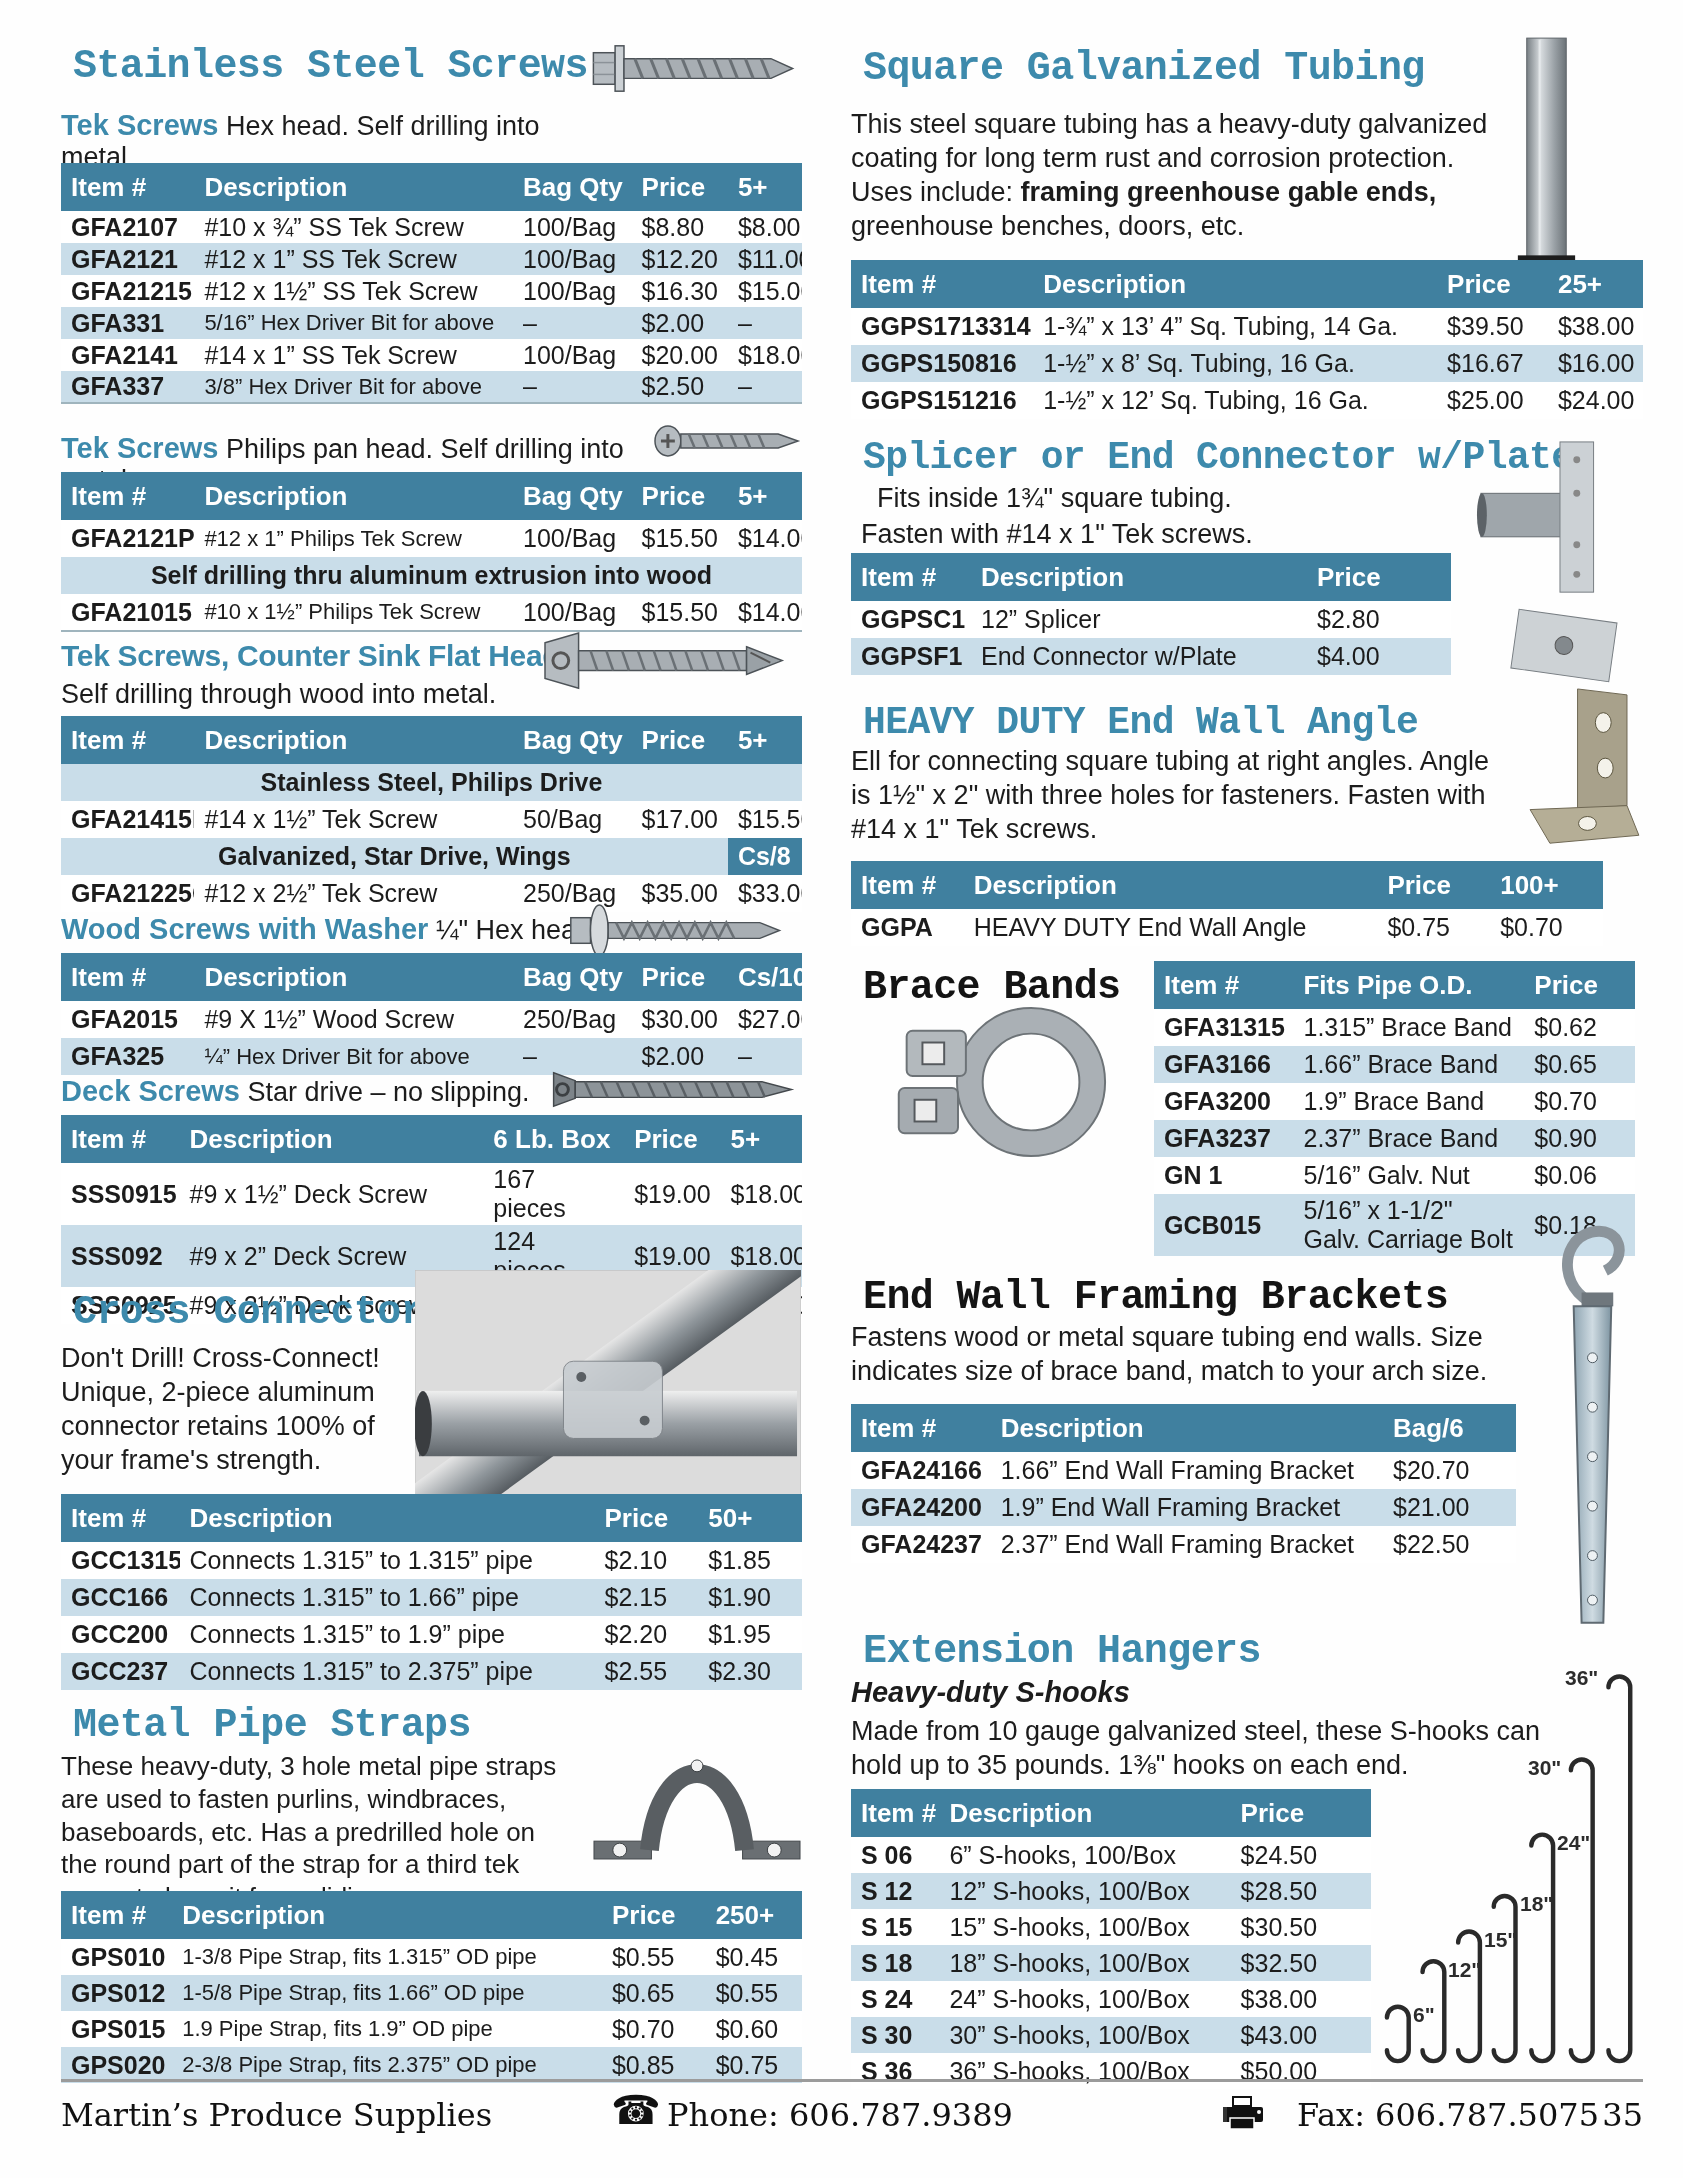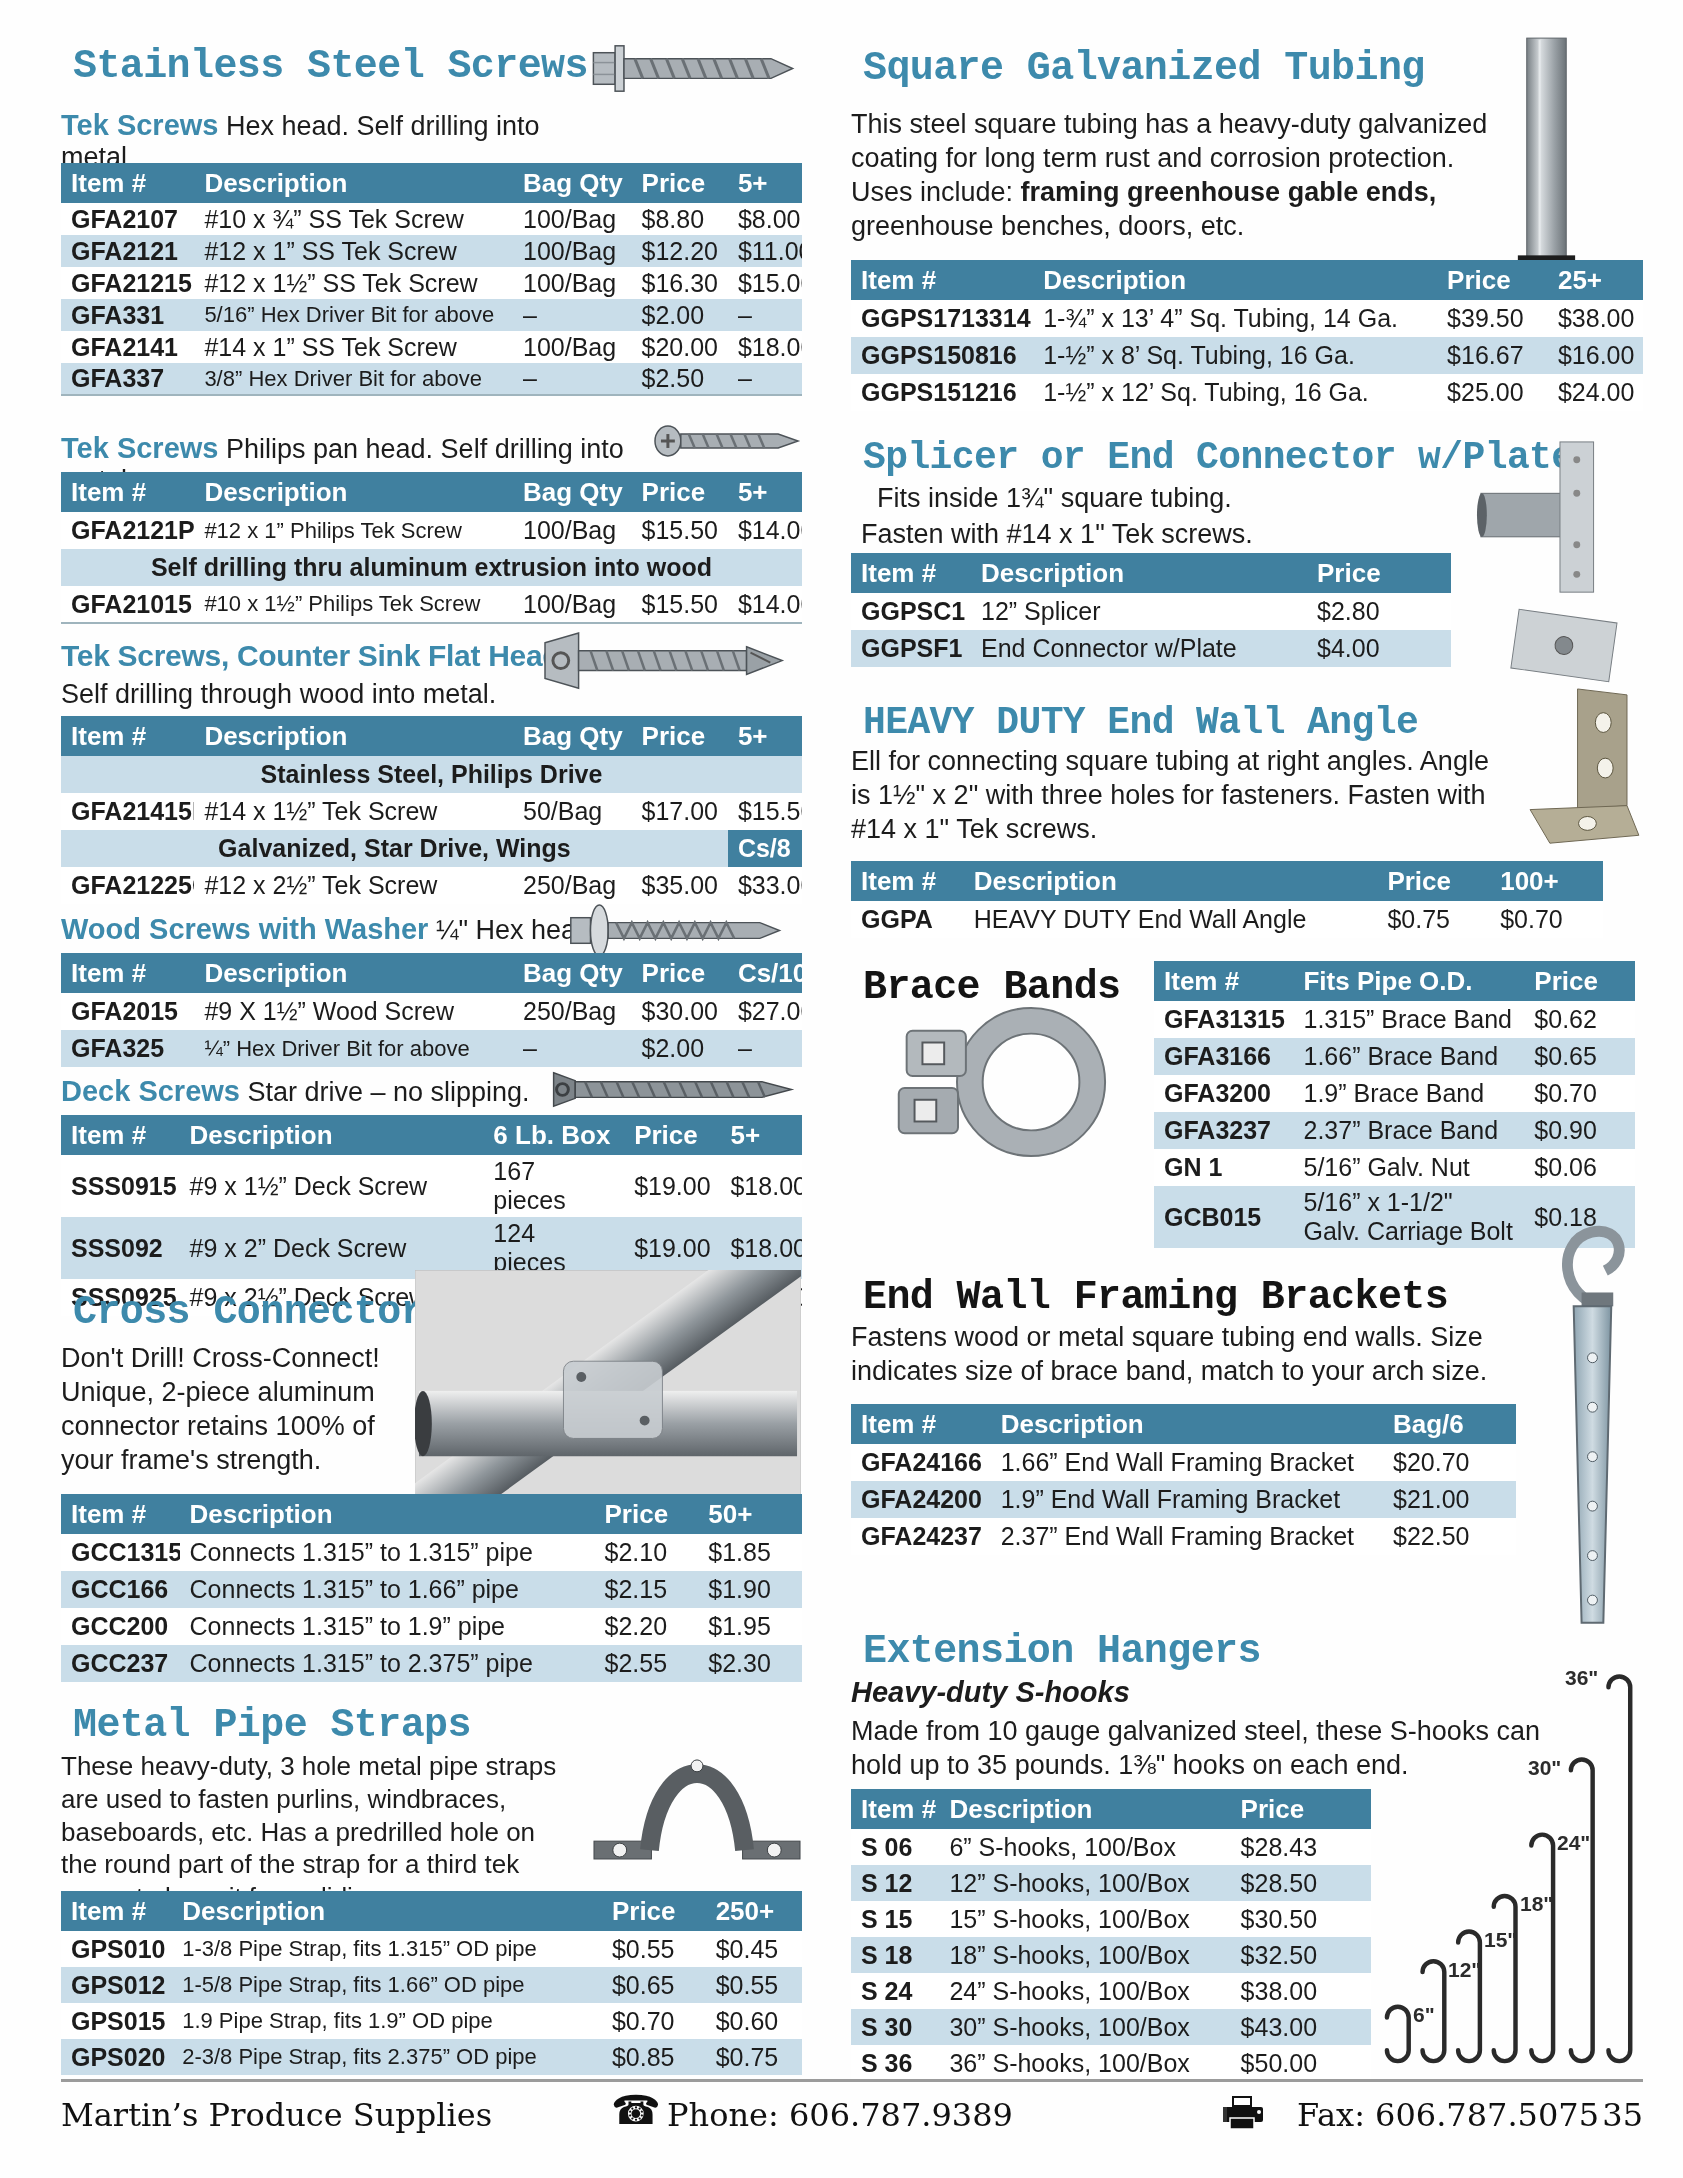--- a/index.html
+++ b/index.html
@@ -11,21 +11,21 @@
   .col-l{left:61px;width:741px;}
   .col-r{left:851px;width:792px;}
   .t-xl{font-size:40px;font-weight:bold;color:var(--teal);margin:12px;letter-spacing:-0.6px;line-height:1.05;font-family:Liberation Mono, monospace;}
   .t-xl.black{color:#141414;}
   .t-md{font-size:30px;font-weight:bold;color:var(--teal);margin:0;letter-spacing:-0.3px;}
   .subline{font-size:27px;line-height:1.15;}
   .subline .lead{color:var(--teal);font-weight:bold;font-size:29px;}
   .body-p{font-size:26px;line-height:1.26;margin:0;}
   .abs{position:absolute;}
   .ptable{border-collapse:collapse;table-layout:fixed;position:absolute;background:#fff;}
-  .ptable th{background:var(--hdr);color:#fff;font-size:26px;font-weight:bold;text-align:left;padding:4px 10px;height:40px;box-sizing:border-box;white-space:nowrap;overflow:hidden;}
+  .ptable th{background:var(--hdr);color:#fff;font-size:26px;font-weight:bold;text-align:left;padding:4px 10px;height:48px;box-sizing:border-box;white-space:nowrap;overflow:hidden;}
   .ptable td{font-size:25px;padding:2px 10px;height:37px;box-sizing:border-box;white-space:pre-line;overflow:hidden;vertical-align:middle;}
   .ptable tbody td:first-child{font-weight:bold;white-space:nowrap;}
   .ptable tbody tr:nth-child(even){background:var(--alt);}
   .ptable.flip tbody tr:nth-child(odd){background:var(--alt);}
   .ptable.flip tbody tr:nth-child(even){background:#fff;}
   .ptable tbody tr.sub-row{background:var(--alt);}
   .ptable td.sub-cell{text-align:center;font-weight:bold;font-size:25px;}
   .ptable td.tail-cell{background:var(--hdr);color:#fff;font-weight:bold;}
   .ptable td.small{font-size:22px;}
   .ptable.tight td{height:32px;padding:1px 10px;}
@@ -802,21 +802,21 @@
         <tr>
       <th>Item #</th>
       <th>Description</th>
       <th>Price</th>
     </tr>
       </thead>
       <tbody>
         <tr>
           <td>S 06</td>
           <td>6” S-hooks, 100/Box</td>
-          <td>$28.43</td>
+          <td>$24.50</td>
         </tr>
         <tr>
           <td>S 12</td>
           <td>12” S-hooks, 100/Box</td>
           <td>$28.50</td>
         </tr>
         <tr>
           <td>S 15</td>
           <td>15” S-hooks, 100/Box</td>
           <td>$30.50</td>

